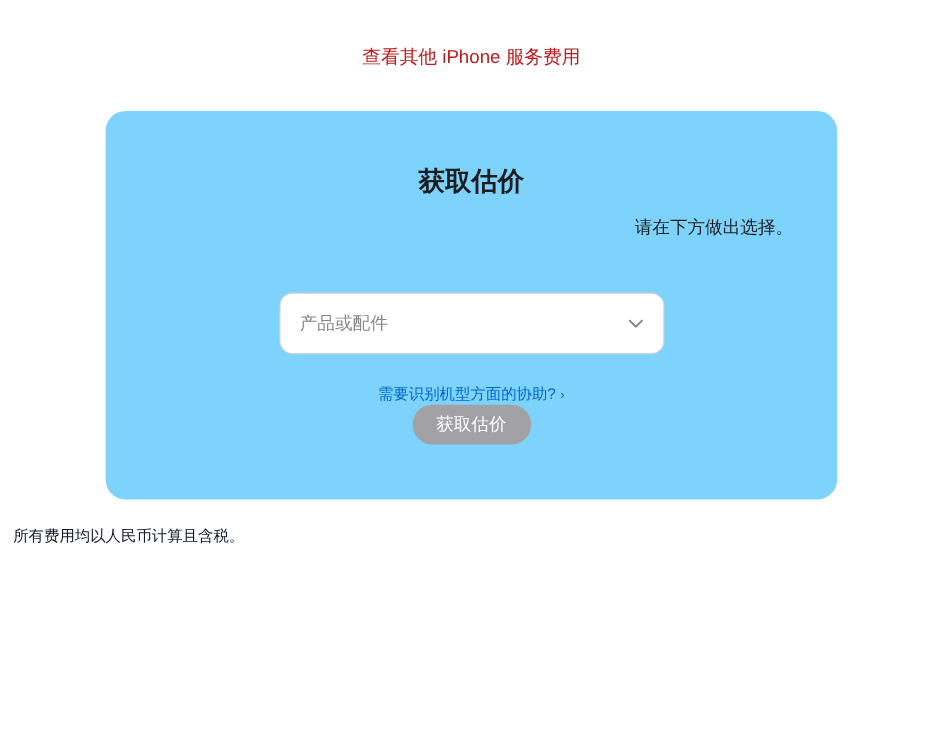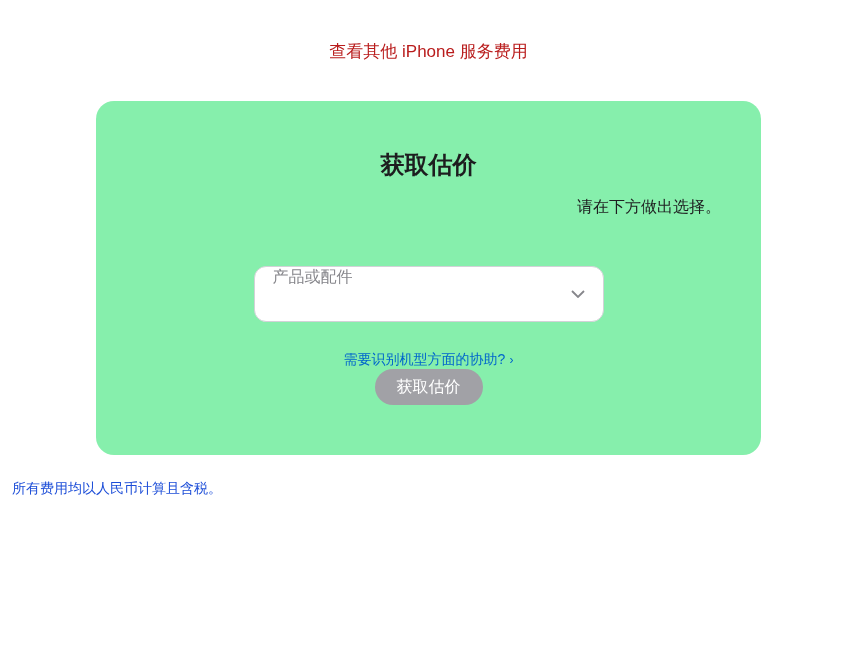--- a/index.html
+++ b/index.html
@@ -19,21 +19,21 @@
       padding-top: 40px;
     }
     .top-link {
       text-align: center;
       color: #b91c1c;
       font-size: 17px;
       margin-bottom: 38px;
       cursor: pointer;
     }
     .card {
-      background: #86efac;
+      background: #7dd3fc;
       border-radius: 18px;
       width: 665px;
       margin: 0 auto;
       padding: 48px 40px 50px 40px;
       text-align: center;
     }
     .card-title {
       font-size: 24px;
       font-weight: 600;
       color: #1d1d1f;
@@ -50,21 +50,21 @@
       width: 350px;
       margin: 0 auto 28px auto;
     }
     .select-box {
       width: 100%;
       height: 56px;
       background: #fff;
       border: 1px solid #d2d2d7;
       border-radius: 12px;
       display: flex;
-      align-items: flex-start;
+      align-items: center;
       padding: 0 18px;
       cursor: pointer;
       position: relative;
     }
     .select-placeholder {
       color: #86868b;
       font-size: 16px;
     }
     .chevron {
       position: absolute;
@@ -99,21 +99,21 @@
       padding: 0 22px;
       font-size: 16px;
       cursor: pointer;
     }
     .footer-text {
       width: 820px;
       margin: 22px auto 0 12px;
       padding: 0;
     }
     .footer-line1 {
-      color: #1d4ed8;
+      color: #0f172a;
       font-size: 14px;
       margin-bottom: 24px;
       line-height: 1.6;
     }
   </style>
 </head>
 <body>
 
 <div class="container">
   <div class="top-link">查看其他 iPhone 服务费用</div>

